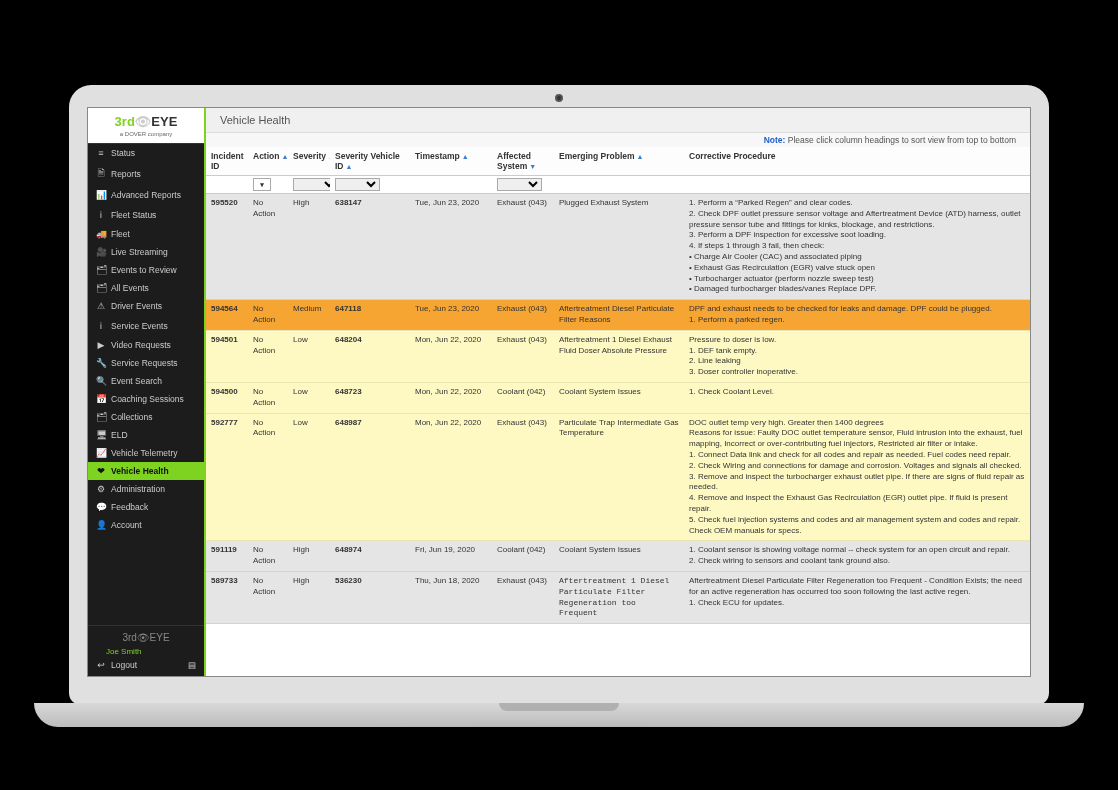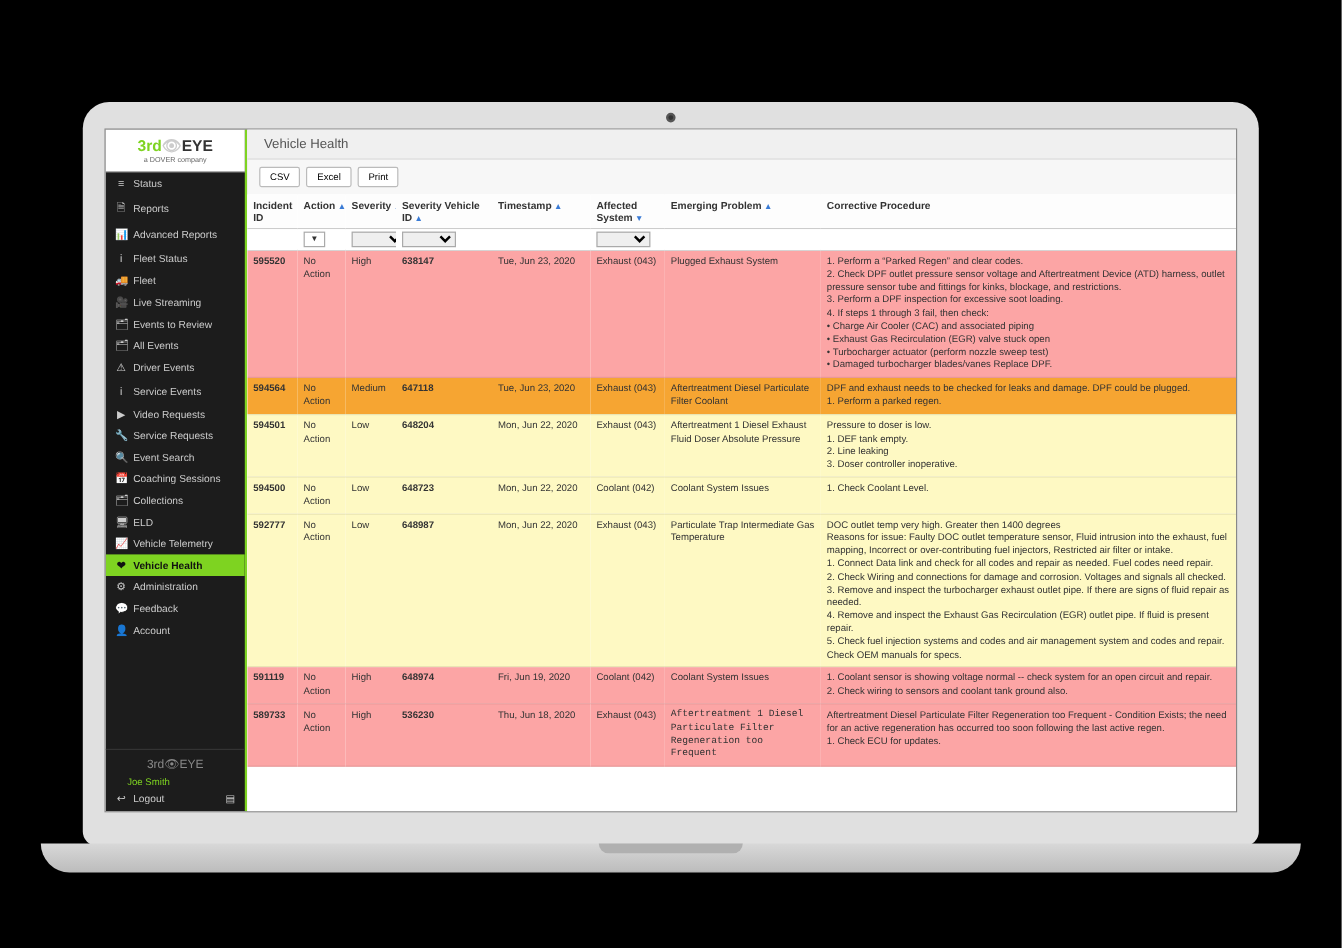--- a/index.html
+++ b/index.html
@@ -39,21 +39,21 @@
   .note-label { color:#2360c4; font-weight:bold; }
 
   
   .tbl-wrap { flex:1; overflow:hidden; background:#fff; }
   table { width:100%; border-collapse:collapse; table-layout:fixed; }
   th { text-align:left; padding:4px 5px; font-size:8.5px; font-weight:bold; color:#333; border-bottom:1px solid #ccc; vertical-align:top; background:#fdfdfd; position:relative; }
   th .sort { color:#3a7bd5; font-size:7px; margin-left:2px; }
   td { padding:4px 5px; font-size:8px; vertical-align:top; border-bottom:1px solid rgba(0,0,0,.08); line-height:1.35; }
   .filter-row td, .filter-row th { padding:2px 5px; background:#fff; }
   .filter-row select { width:45px; font-size:7px; border:1px solid #aaa; height:13px; }
-  .sev-high { background:#fca5a5;margin-top:25px; }
+  .sev-high { background:#e5e5e5;margin-top:25px; }
   .sev-medium { background:#f6a532; }
   .sev-low { background:#fef9c3; }
   .dropdown-btn { width:18px; height:13px; border:1px solid #aaa; background:#fff; font-size:7px; line-height:11px; text-align:center; display:inline-block; }
 
   
   .c-id{width:42px}.c-act{width:40px}.c-sev{width:42px}.c-veh{width:80px}.c-ts{width:82px}.c-sys{width:62px}.c-prob{width:130px}.c-proc{width:auto}
 
   .collapse-arrow { position:absolute; right:0; top:42px; width:10px; height:18px; background:#3a7bd5; color:#fff; font-size:8px; text-align:center; line-height:18px; cursor:pointer; z-index:5; }
 </style>
 </head>
@@ -162,24 +162,22 @@
         <div class="logout">
           <span class="nav-icon">↩</span>
           <span>Logout</span>
           <span style="margin-left:auto">▤</span>
         </div>
       </div>
     </div>
 
     <div class="main">
       <div class="page-title">Vehicle Health</div>
-      <div class="toolbar">
-        <button class="tool-btn">CSV</button>
-        <button class="tool-btn">Excel</button>
-        <button class="tool-btn">Print</button>
+      <div class="note">
+        <span class="note-label">Note:</span><span> Please click column headings to sort view from top to bottom</span>
       </div>
 
       <div class="tbl-wrap">
         <table>
           <colgroup>
             <col class="c-id">
               <col class="c-act">
               <col class="c-sev">
               <col class="c-veh">
               <col class="c-ts">
@@ -227,21 +225,21 @@
 • Turbocharger actuator (perform nozzle sweep test)
 • Damaged turbocharger blades/vanes Replace DPF.</td>
               </tr>
               <tr class="sev-medium">
                 <td style="font-weight: bold; white-space: pre-line;">594564</td>
                 <td style="white-space: pre-line;">No Action</td>
                 <td style="white-space: pre-line;">Medium</td>
                 <td style="font-weight: bold; white-space: pre-line;">647118</td>
                 <td style="white-space: pre-line;">Tue, Jun 23, 2020</td>
                 <td style="white-space: pre-line;">Exhaust (043)</td>
-                <td style="white-space: pre-line;">Aftertreatment Diesel Particulate Filter Coolant</td>
+                <td style="white-space: pre-line;">Aftertreatment Diesel Particulate Filter Reasons</td>
                 <td style="white-space: pre-line;">DPF and exhaust needs to be checked for leaks and damage. DPF could be plugged.
 1. Perform a parked regen.</td>
               </tr>
               <tr class="sev-low">
                 <td style="font-weight: bold; white-space: pre-line;">594501</td>
                 <td style="white-space: pre-line;">No Action</td>
                 <td style="white-space: pre-line;">Low</td>
                 <td style="font-weight: bold; white-space: pre-line;">648204</td>
                 <td style="white-space: pre-line;">Mon, Jun 22, 2020</td>
                 <td style="white-space: pre-line;">Exhaust (043)</td>

